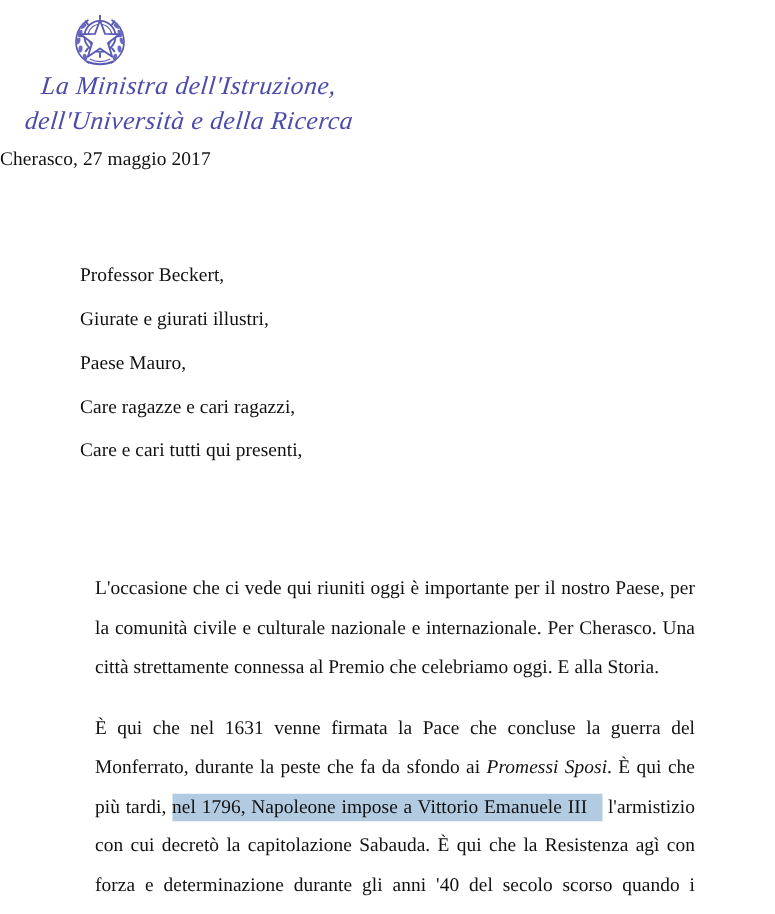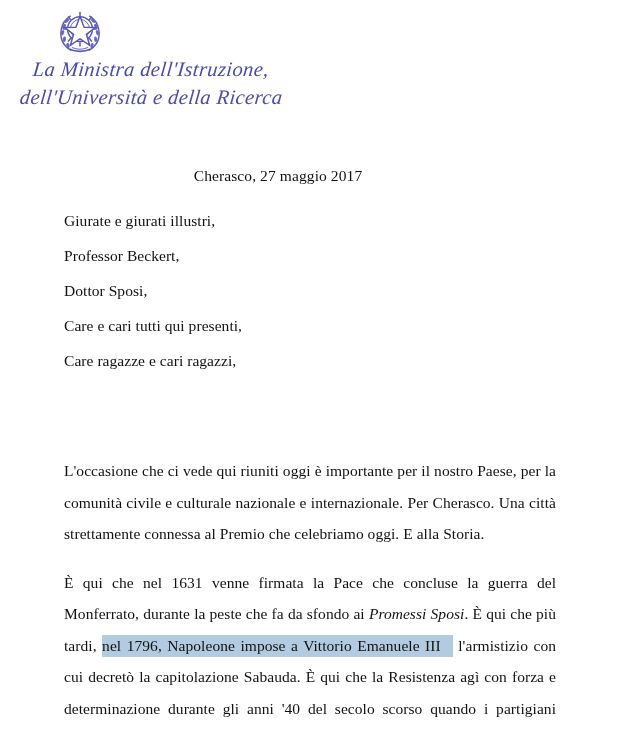--- a/index.html
+++ b/index.html
@@ -54,24 +54,23 @@
     font-size: 20.5px;
     transform: skewX(-6deg);
   }
 
   
   .date-line {
     position: absolute;
     left: 0;
     top: 119px;
     width: 556px;
-    text-align: center;
+    text-align: left;
     font-size: 15.5px;
     letter-spacing: 0.1px;
-    margin-top: 48px;
   }
 
   
   .salutations {
     position: absolute;
     left: 64px;
     top: 203px;
     width: 492px;
   }
   .salutation-line {
@@ -86,21 +85,21 @@
     position: absolute;
     left: 64px;
     top: 455px;
     width: 492px;
   }
   .body-paragraph {
     font-size: 15.5px;
     line-height: 31.5px;
     text-align: justify;
     text-justify: inter-word;
-    margin: 0 0 17px 0;
+    margin: 0 0 17px 12px;
     letter-spacing: 0.05px;
     font-family: Liberation Serif, serif;
   }
   .body-paragraph:last-child { margin-bottom: 0; }
 
   .italic-title { font-style: italic; }
 
   .highlight {
     background-color: #b3cbe0;
     box-decoration-break: clone;
@@ -152,25 +151,25 @@
     </svg>
   </div>
 
   <div class="letterhead-line letterhead-line-1" style="color: rgb(75, 75, 171);">La Ministra dell'Istruzione,</div>
   <div class="letterhead-line letterhead-line-2" style="color: rgb(75, 75, 171);">dell'Università e della Ricerca</div>
 </div>
 
 <div class="date-line">Cherasco, 27 maggio 2017</div>
 
 <div class="salutations">
+  <div class="salutation-line">Professor Beckert,</div>
   <div class="salutation-line">Giurate e giurati illustri,</div>
-  <div class="salutation-line">Professor Beckert,</div>
-  <div class="salutation-line">Dottor Sposi,</div>
+  <div class="salutation-line">Paese Mauro,</div>
+  <div class="salutation-line">Care ragazze e cari ragazzi,</div>
   <div class="salutation-line">Care e cari tutti qui presenti,</div>
-  <div class="salutation-line">Care ragazze e cari ragazzi,</div>
 </div>
 
 <div class="body-copy">
 
   <p class="body-paragraph">L'occasione che ci vede qui riuniti oggi è importante per il nostro Paese, per la comunità civile e culturale nazionale e internazionale. Per Cherasco. Una città strettamente connessa al Premio che celebriamo oggi. E alla Storia.</p>
 
   <p class="body-paragraph"><span>È qui che nel 1631 venne firmata la Pace che concluse la guerra del Monferrato, durante la peste che fa da sfondo ai </span><span class="italic-title">Promessi Sposi</span><span>. È qui che più tardi, </span><span class="highlight" style="background-color: rgb(179, 203, 224);">nel 1796, Napoleone impose a Vittorio Emanuele III</span><span> l'armistizio con cui decretò la capitolazione Sabauda. È qui che la Resistenza agì con forza e determinazione durante gli anni '40 del secolo scorso quando i partigiani combattevano strenuamente tra le montagne, al costo della vita, per gli ideali di democrazia e libertà dei quali siamo eredi.</span></p>
 
 </div>
 

